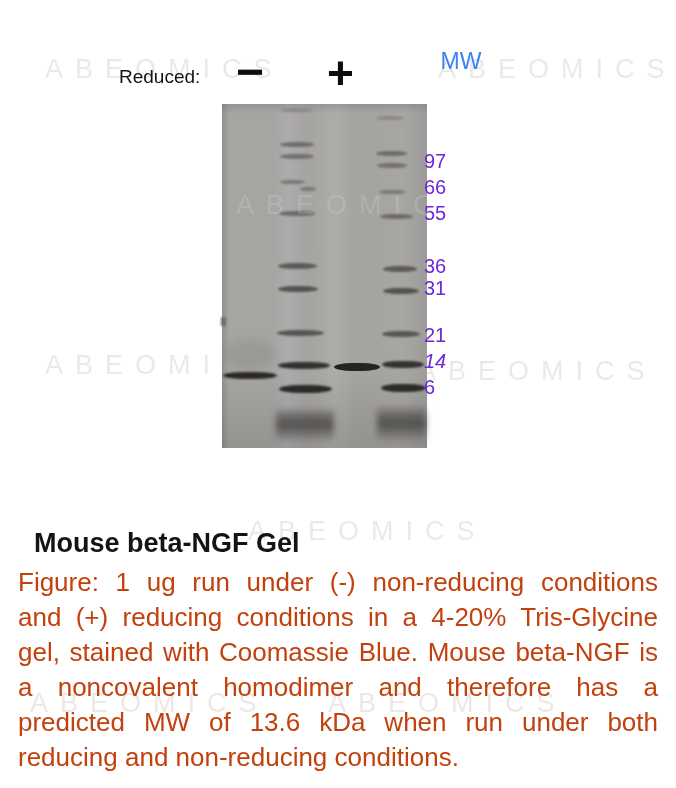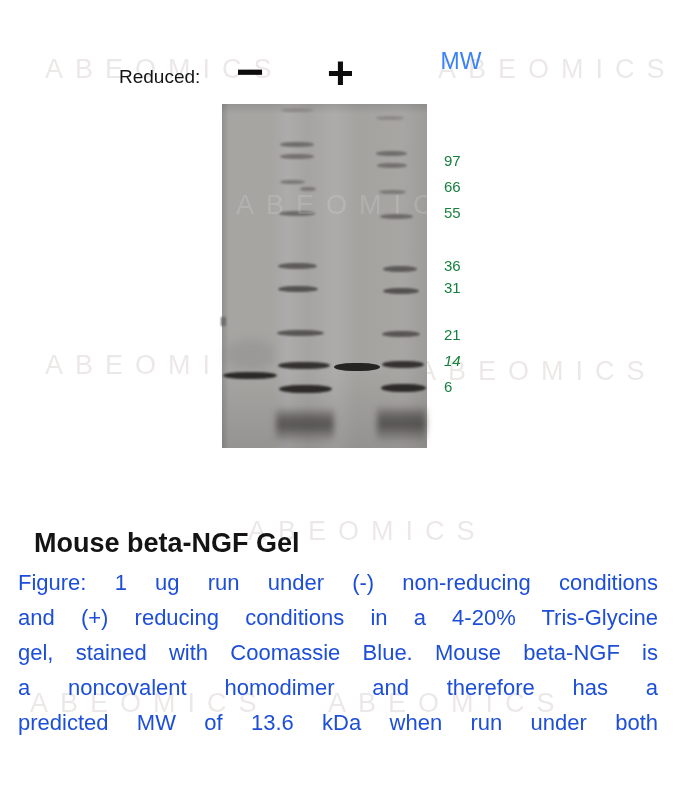--- a/index.html
+++ b/index.html
@@ -56,32 +56,32 @@
     filter:blur(3px);
     border-radius:4px;
   }
   .edge-notch{
     position:absolute; left:-1px; top:213px; width:5px; height:9px;
     background:#6f6d6b; filter:blur(1px);
   }
 
   
   .mw-label{
-    position:absolute; left:444px;
-    font-size:15px; color:#15803d; line-height:22px; z-index:4;
+    position:absolute; left:424px;
+    font-size:20px; color:#6d28d9; line-height:22px; z-index:4;
   }
 
   
   .caption{ position:absolute; left:18px; top:527px; width:640px; z-index:4; }
   .cap-title{
     font-size:27px; font-weight:700; color:#141414;
     margin:0 0 5px 16px; line-height:33px;
   }
   .cap-line{
-    font-size:22px; color:#1d4ed8; line-height:35px;
+    font-size:26px; color:#c2410c; line-height:35px;
     text-align:justify; text-align-last:justify; width:640px;
   }
   .cap-line.last{ text-align-last:left; }
 </style>
 </head>
 <body>
 
 <div class="page">
 
   <div id="watermarks">
@@ -144,16 +144,17 @@
     </div>
 
   <div class="caption">
     <h3 class="cap-title">Mouse beta-NGF Gel</h3>
     <div id="cap-body">
         <div class="cap-line">Figure:  1 ug run under (-) non-reducing conditions</div>
         <div class="cap-line">and (+) reducing conditions in a 4-20% Tris-Glycine</div>
         <div class="cap-line">gel, stained with Coomassie Blue. Mouse beta-NGF is</div>
         <div class="cap-line">a noncovalent homodimer and therefore has a</div>
         <div class="cap-line">predicted MW of 13.6 kDa when run under both</div>
+        <div class="cap-line last">reducing and non-reducing conditions.</div>
       </div>
   </div>
 
 </div>
 
 </body></html>

